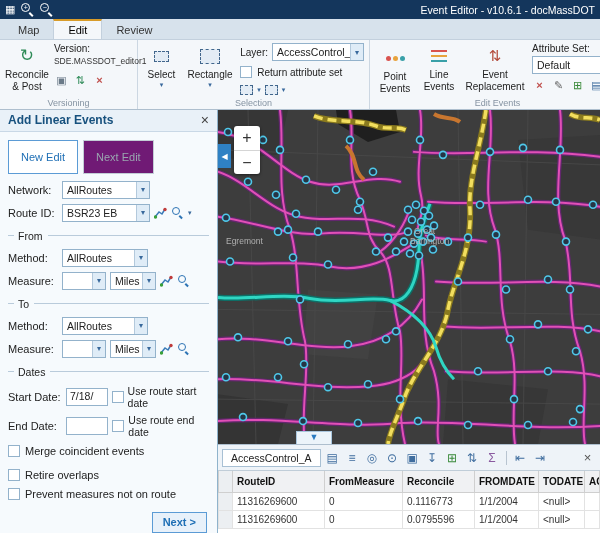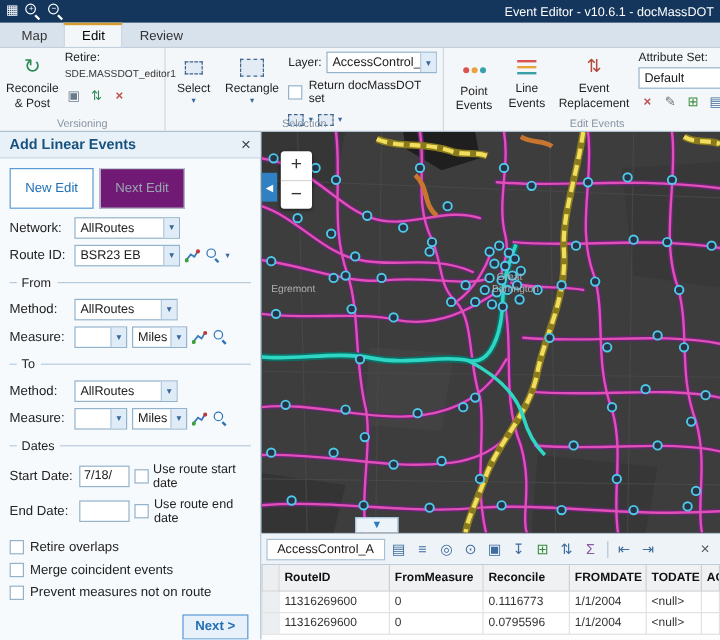--- a/index.html
+++ b/index.html
@@ -141,21 +141,21 @@
 
   <div class="ribbon">
 
     <div class="rgroup" style="width:138px;">
       <div class="ginner">
         <div class="bigbtn" style="width:52px;">
           <span class="bicon" style="font-size:17px;color:#2e8b57;">↻</span>
           <span>Reconcile &amp; Post</span>
         </div>
         <div class="vcol">
-          <span class="vlab">Retire:</span>
+          <span class="vlab">Version:</span>
           <span class="vval">SDE.MASSDOT_editor1</span>
           <div class="iconrow">
             <span class="sicon" style="color:#6a7a88;">▣</span>
             <span class="sicon" style="color:#2e8b57;">⇅</span>
             <span class="sicon" style="color:#c0504d;font-weight:bold;">×</span>
           </div>
         </div>
       </div>
       <div class="glabel">Versioning</div>
     </div>
@@ -179,21 +179,21 @@
         <div class="vcol" style="flex:1;">
           <div style="display:flex;align-items:center;gap:4px;">
             <span>Layer:</span>
             <span class="dd" style="width:92px;">
               <span class="dd-v">AccessControl_A</span>
               <span class="dd-a">▾</span>
             </span>
           </div>
           <div class="cbrow" style="margin-top:5px;">
             <span class="cb"></span>
-            <span>Return docMassDOT set</span>
+            <span>Return attribute set</span>
           </div>
           <div class="iconrow">
             <span class="dashed-rect" style="width:13px;height:10px;"></span>
             <span class="dd-mini">▾</span>
             <span class="dashed-rect" style="width:13px;height:10px;"></span>
             <span class="dd-mini">▾</span>
           </div>
         </div>
       </div>
       <div class="glabel">Selection</div>
@@ -336,27 +336,27 @@
         <span class="cb"></span>
         <span style="font-size:10.5px;">Use route start date</span>
       </div>
       <div class="prow">
         <span class="plabel" style="width:54px;">End Date:</span>
         <span class="din"></span>
         <span class="cb"></span>
         <span style="font-size:10.5px;">Use route end date</span>
       </div>
 
+      <div class="optrow">
+        <span class="cb"></span>
+        <span>Merge coincident events</span>
+      </div>
       <div class="optrow" style="margin-top:12px;">
         <span class="cb"></span>
         <span>Retire overlaps</span>
-      </div>
-      <div class="optrow">
-        <span class="cb"></span>
-        <span>Merge coincident events</span>
       </div>
       <div class="optrow">
         <span class="cb"></span>
         <span>Prevent measures not on route</span>
       </div>
 
       <button class="next-btn">Next &gt;</button>
     </div>
 
     <div class="rightcol">

